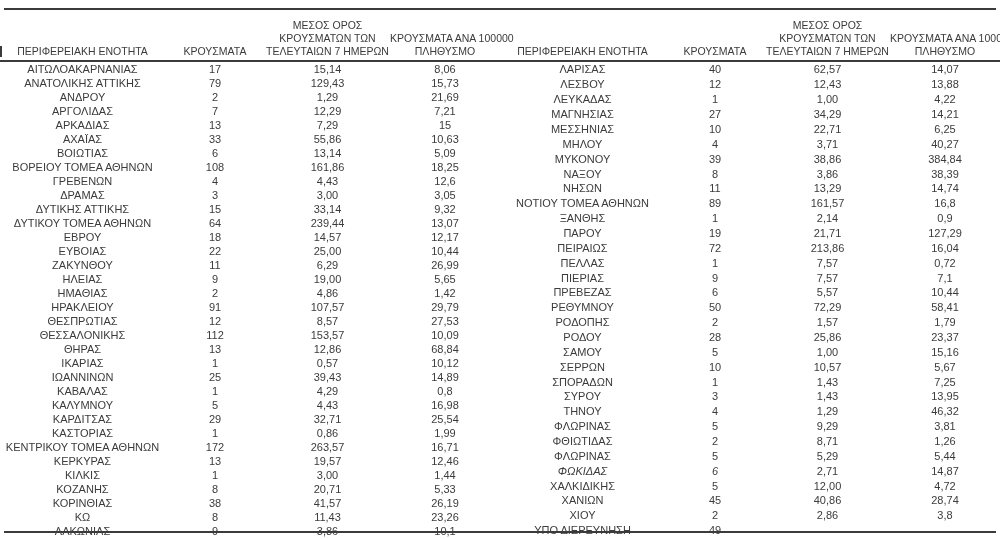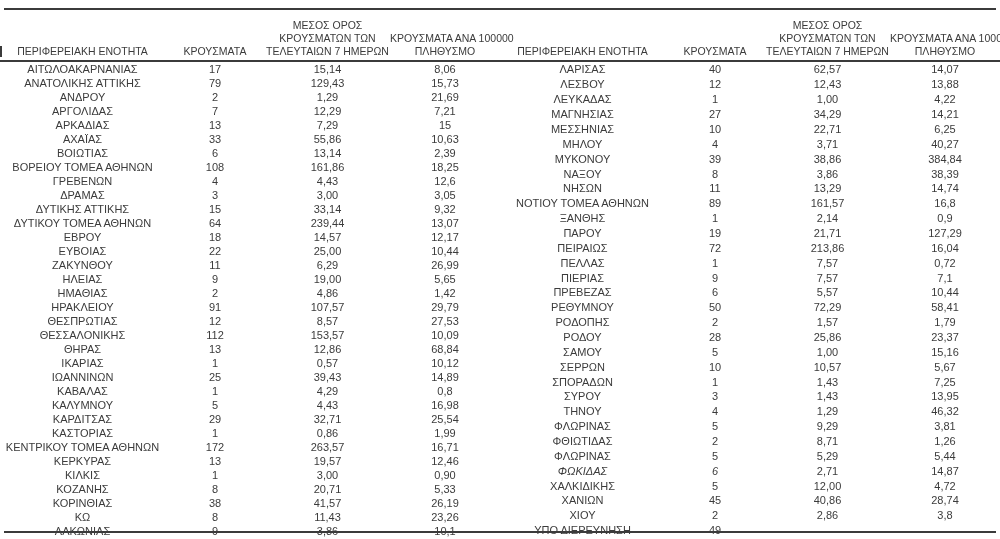--- a/index.html
+++ b/index.html
@@ -130,21 +130,21 @@
           <tr>
             <td>ΑΧΑΪΑΣ</td>
             <td>33</td>
             <td>55,86</td>
             <td>10,63</td>
           </tr>
           <tr>
             <td>ΒΟΙΩΤΙΑΣ</td>
             <td>6</td>
             <td>13,14</td>
-            <td>2,39</td>
+            <td>5,09</td>
           </tr>
           <tr>
             <td>ΒΟΡΕΙΟΥ ΤΟΜΕΑ ΑΘΗΝΩΝ</td>
             <td>108</td>
             <td>161,86</td>
             <td>18,25</td>
           </tr>
           <tr>
             <td>ΓΡΕΒΕΝΩΝ</td>
             <td>4</td>
@@ -268,21 +268,21 @@
           <tr>
             <td>ΚΕΡΚΥΡΑΣ</td>
             <td>13</td>
             <td>19,57</td>
             <td>12,46</td>
           </tr>
           <tr>
             <td>ΚΙΛΚΙΣ</td>
             <td>1</td>
             <td>3,00</td>
-            <td>0,90</td>
+            <td>1,44</td>
           </tr>
           <tr>
             <td>ΚΟΖΑΝΗΣ</td>
             <td>8</td>
             <td>20,71</td>
             <td>5,33</td>
           </tr>
           <tr>
             <td>ΚΟΡΙΝΘΙΑΣ</td>
             <td>38</td>

